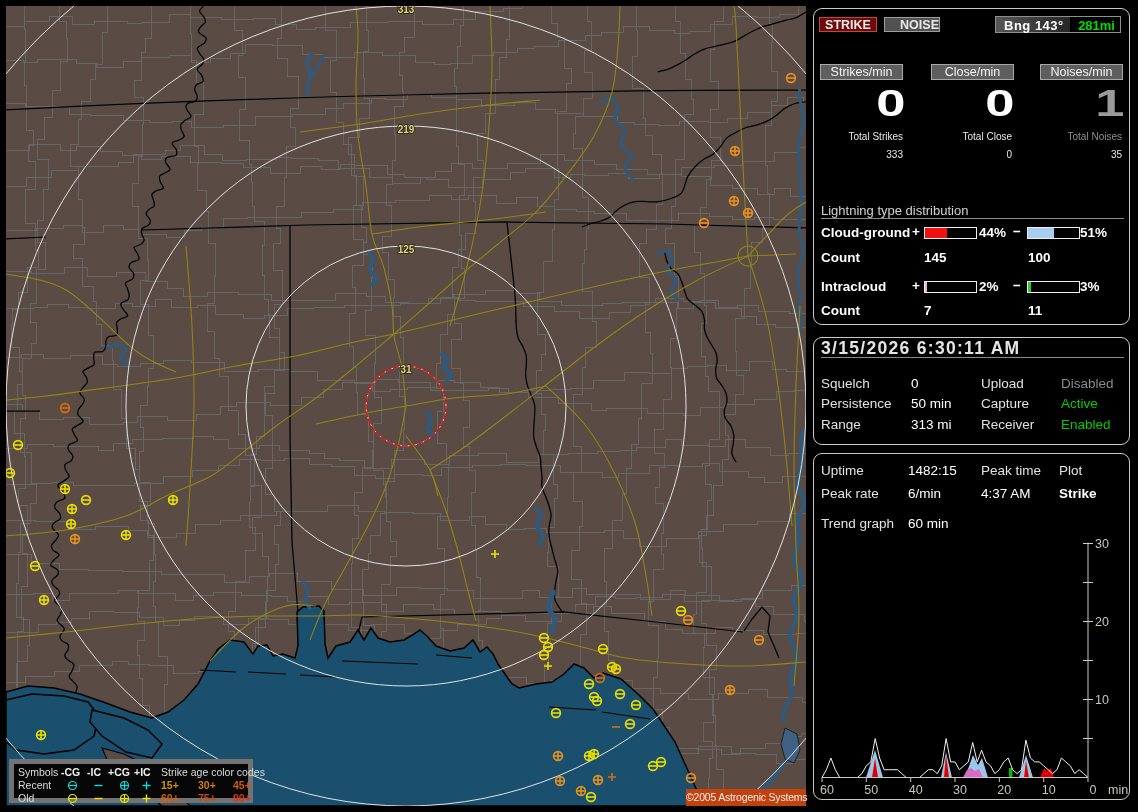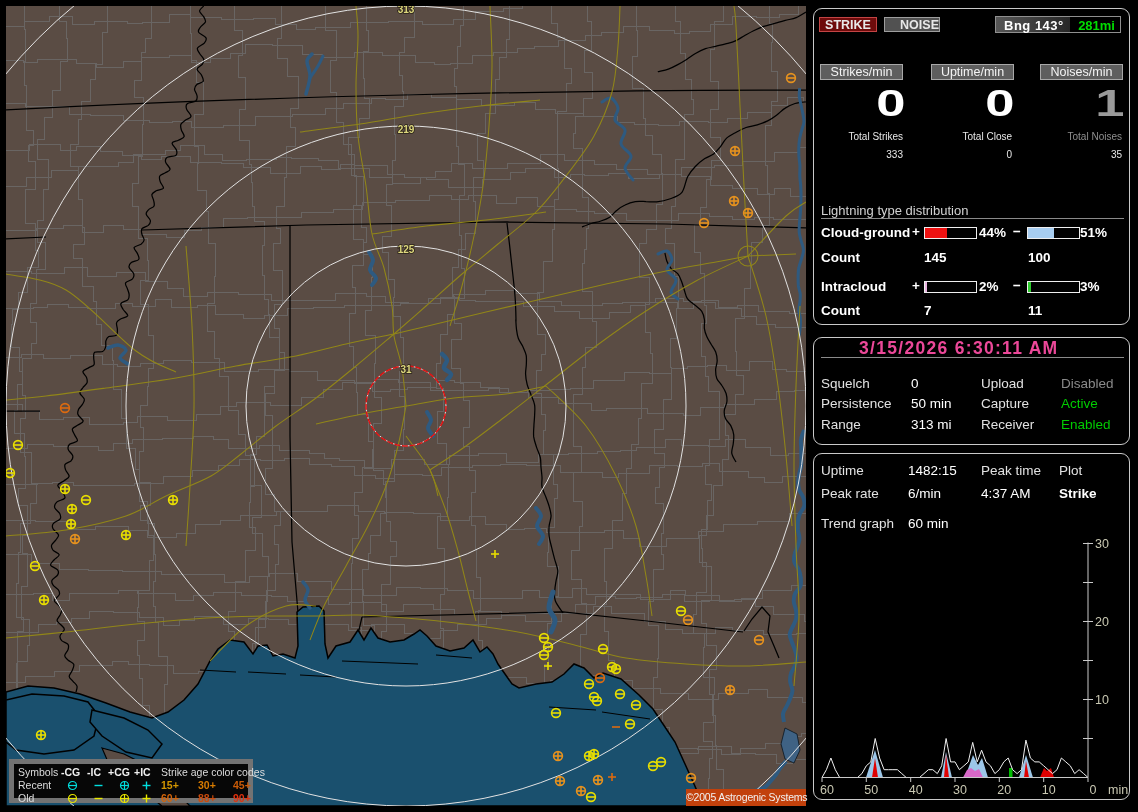--- a/index.html
+++ b/index.html
@@ -419,38 +419,38 @@
         <line x1="6.5" y1="2.5" x2="6.5" y2="10.5"></line>
       </g>
     </svg>
     <svg style="position:absolute;left:126px;top:28px" width="13" height="13">
       <g stroke="#e8e800" stroke-width="1.4">
         <line x1="2.5" y1="6.5" x2="10.5" y2="6.5"></line>
         <line x1="6.5" y1="2.5" x2="6.5" y2="10.5"></line>
       </g>
     </svg>
 <span style="left:147px;top:28px;color:#d3650b;font-weight:bold">60+</span>
-<span style="left:184px;top:28px;color:#c94b0d;font-weight:bold">88+</span>
+<span style="left:184px;top:28px;color:#c94b0d;font-weight:bold">75+</span>
 <span style="left:219px;top:28px;color:#e0320e;font-weight:bold">90+</span>
 </div>
 <div id="copyright">©2005 Astrogenic Systems</div>
 
 <div class="panel" style="left:813px;top:8px;width:317px;height:317px"></div>
 <div class="panel" style="left:813px;top:337px;width:317px;height:108px"></div>
 <div class="panel" style="left:813px;top:453px;width:317px;height:347px"></div>
 
 <div class="t" style="left:819px;top:17px;width:58px;height:15px;background:#6e0b0b;border:1px solid #c34444;text-align:center;font-weight:bold;font-size:12.5px;line-height:15px">STRIKE</div>
 <div class="t" style="left:884px;top:17px;width:56px;height:15px;background:#515151;border:1px solid #9e9e9e;text-align:right;font-weight:bold;font-size:12.5px;line-height:15px">NOISE</div>
 <div class="t" style="left:995px;top:16px;width:126px;height:17px;border:1px solid #8f8f8f;background:linear-gradient(to right,#565656,#262626 60%,#000 60%)">
   <span style="position:absolute;left:8px;top:1px;font-weight:bold;font-size:13px;color:#fff;letter-spacing:0.5px">Bng 143°</span>
   <span style="position:absolute;right:5px;top:1px;font-weight:bold;font-size:13px;color:#00dd00">281mi</span>
 </div>
 
 <div class="t lbtn" style="left:820px;top:64px;width:83px">Strikes/min</div>
-<div class="t lbtn" style="left:931px;top:64px;width:83px">Uptime/min</div>
+<div class="t lbtn" style="left:931px;top:64px;width:83px">Close/min</div>
 <div class="t lbtn" style="left:1040px;top:64px;width:83px">Noises/min</div>
 
 <div class="t big" style="left:826px;top:85px;width:80px"><span>0</span></div>
 <div class="t big" style="left:935px;top:85px;width:80px"><span>0</span></div>
 <div class="t big" style="left:1045px;top:85px;width:80px;color:#9a9a9a"><span>1</span></div>
 
 <div class="t tot" style="left:803px;top:131px;width:100px">Total Strikes</div>
 <div class="t tot" style="left:912px;top:131px;width:100px">Total Close</div>
 <div class="t tot" style="left:1022px;top:131px;width:100px;color:#8f8f8f">Total Noises</div>
 <div class="t tot" style="left:803px;top:149px;width:100px">333</div>
@@ -485,21 +485,21 @@
 <div class="t b" style="left:1013px;top:278px">−</div>
 <div class="bar" style="left:1027px;top:281px">
     <i style="width:5%;background:#2ecc2e"></i>
   </div>
 <div class="t b" style="left:1080px;top:279px">3%</div>
 
 <div class="t b" style="left:821px;top:303px">Count</div>
 <div class="t b" style="left:924px;top:303px">7</div>
 <div class="t b" style="left:1028px;top:303px">11</div>
 
-<div class="t" style="left:859px;top:338px;font-weight:bold;font-size:17.5px;color:#ec4899;letter-spacing:1.3px">3/15/2026 6:30:11 AM</div>
+<div class="t" style="left:821px;top:338px;font-weight:bold;font-size:17.5px;color:#e5e5e5;letter-spacing:1.3px">3/15/2026 6:30:11 AM</div>
 <div style="position:absolute;left:821px;top:357px;width:303px;height:1px;background:#8a8a8a"></div>
 
 <div class="t r2" style="left:821px;top:376px">Squelch</div>
 <div class="t r2" style="left:911px;top:376px;color:#fff">0</div>
 <div class="t r2" style="left:981px;top:376px">Upload</div>
 <div class="t r2" style="left:1061px;top:376px;color:#8a8a8a">Disabled</div>
 <div class="t r2" style="left:821px;top:396px">Persistence</div>
 <div class="t r2" style="left:911px;top:396px;color:#fff">50 min</div>
 <div class="t r2" style="left:981px;top:396px">Capture</div>
 <div class="t r2" style="left:1061px;top:396px;color:#00cc00">Active</div>

